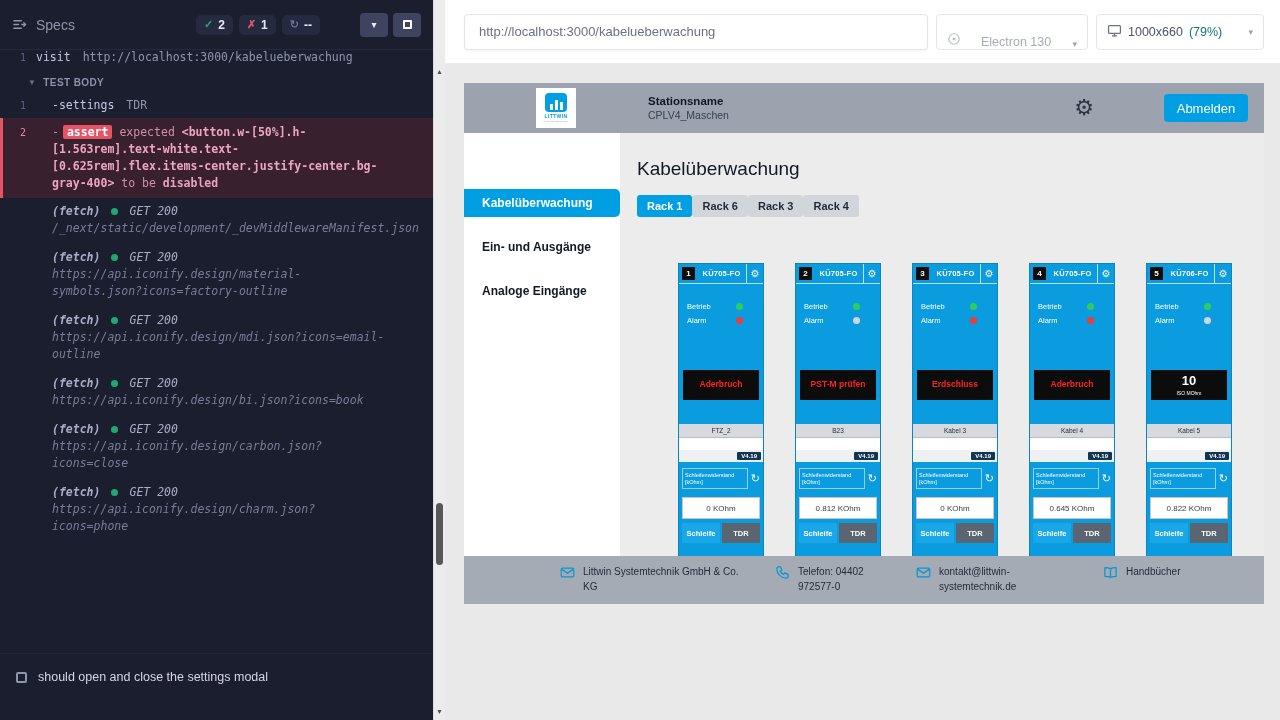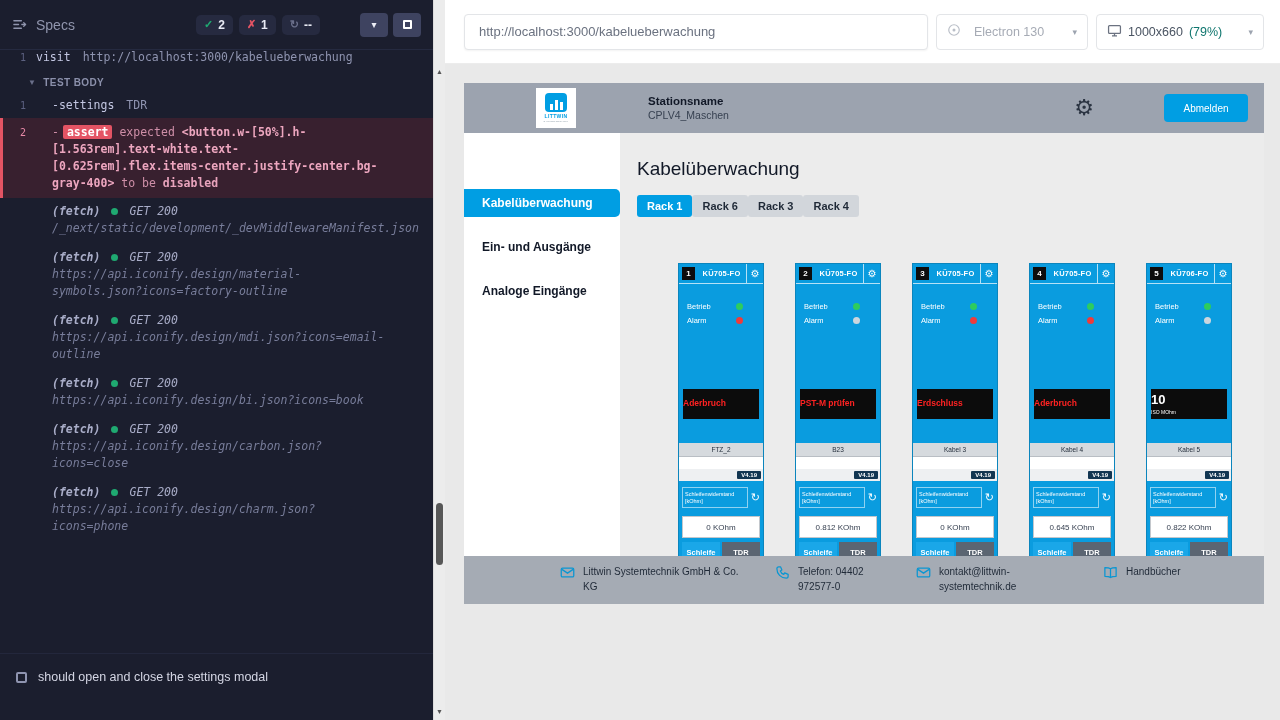--- a/index.html
+++ b/index.html
@@ -58,39 +58,39 @@
   .scroll-strip{width:12px;min-width:12px;background:#ececec;position:relative;border-left:1px solid #dcdcdc}
   .arr{position:absolute;left:0;width:11px;text-align:center;font-size:7px;color:#555;cursor:pointer}
   .arr-up{top:68px}
   .arr-down{bottom:5px}
   .thumb{position:absolute;top:503px;left:2px;width:7px;height:62px;background:#575757;border-radius:4px;cursor:pointer}
 
   
   .stage{flex:1;display:flex;flex-direction:column;background:#e9e9e9;height:720px;overflow:hidden}
   .toolbar{height:64px;min-height:64px;background:#fff;display:flex;align-items:center;padding:0 16px 0 19px;border-bottom:1px solid #ececec}
   .url-box{width:464px;height:36px;border:1px solid #e3e5e8;border-radius:4px;display:flex;align-items:center;padding:0 14px;color:#6b7280;font-size:13px;background:#fff;box-shadow:0 1px 2px rgba(0,0,0,.05);white-space:nowrap;overflow:hidden}
-  .browser-box{width:152px;height:36px;margin-left:8px;border:1px solid #e3e5e8;border-radius:4px;display:flex;align-items:center;gap:13px;padding:0 10px;color:#a6abb5;font-size:12.5px;cursor:pointer}
+  .browser-box{width:152px;height:36px;margin-left:8px;border:1px solid #e3e5e8;border-radius:4px;display:flex;align-items:flex-end;gap:20px;padding:0 10px;color:#a6abb5;font-size:12.5px;cursor:pointer}
   .size-box{width:168px;height:36px;margin-left:auto;border:1px solid #e3e5e8;border-radius:4px;display:flex;align-items:center;gap:6px;padding:0 10px;font-size:12.5px;color:#4b5563;cursor:pointer}
   .size-zoom{color:#0f766e}
   .chev{margin-left:auto;color:#9ca3af;font-size:9px}
 
   
   .aut{width:800px;height:521px;min-height:521px;margin:19px 0 0 19px;background:#ececec;position:relative;overflow:hidden;display:flex;flex-direction:column}
   .app-header{height:50px;min-height:50px;background:#9ca3af;display:flex;align-items:center}
   .logo{width:40px;height:40px;margin-left:72px;background:#fff;display:flex;flex-direction:column;align-items:center;justify-content:center;gap:1px}
   .logo-mark{width:22px;height:19px;background:#009ee3;border-radius:4px;display:flex;align-items:flex-end;justify-content:center;gap:2px;padding:3px 3px 2px}
   .logo-bar{background:#fff;width:3px}
   .lb1{height:6px}.lb2{height:10px}.lb3{height:8px}
   .logo-text{font-size:5px;font-weight:700;color:#009ee3;letter-spacing:.4px}
   .logo-sub{font-size:2.5px;color:#8a9aa6;letter-spacing:.3px}
   .station{margin-left:72px}
   .station-label{font-size:11.5px;font-weight:700;color:#111827}
   .station-value{font-size:10.5px;color:#374151;margin-top:2px}
   .app-gear{margin-left:auto;font-size:22px;color:#2b3442;line-height:1;cursor:pointer}
-  .logout-btn{width:84px;height:28px;min-width:84px;background:#009ee3;color:#fff;font-size:10px;border-radius:4px;display:flex;align-items:center;justify-content:center;margin:0 16px 0 70px;cursor:pointer}
+  .logout-btn{width:84px;height:28px;min-width:84px;background:#009ee3;color:#fff;font-size:13px;border-radius:4px;display:flex;align-items:center;justify-content:center;margin:0 16px 0 70px;cursor:pointer}
 
   .app-body{flex:1;display:flex;position:relative;overflow:hidden}
   .sidebar{width:156px;min-width:156px;background:#fff;padding-top:56px}
   .side-item{height:28px;display:flex;align-items:center;padding-left:18px;font-size:12px;font-weight:700;color:#111827;margin-bottom:16px;cursor:pointer}
   .side-item.active{background:#009ee3;color:#fff;border-radius:0 5px 5px 0}
 
   .main{flex:1;padding:24px 0 0 17px;position:relative}
   .page-title{font-size:19px;color:#111827;font-weight:500;line-height:24px}
   .tabs{display:flex;margin-top:14px}
   .tab{height:22px;padding:0 10px;display:flex;align-items:center;font-size:11px;font-weight:600;border-radius:3px;background:#d2d6db;color:#1f2937;cursor:pointer}
@@ -100,21 +100,21 @@
   .card{width:86px;min-width:86px;height:310px;background:#0a9cdf;display:flex;flex-direction:column;border:1px solid #0b85bd}
   .card-head{height:20px;min-height:20px;display:flex;align-items:stretch;border-bottom:1px solid rgba(255,255,255,.7)}
   .card-num{width:13px;height:13px;background:#0d0d0d;color:#fff;font-size:8px;font-weight:700;display:flex;align-items:center;justify-content:center;margin:3px 2px 0 3px}
   .card-model{flex:1;color:#fff;font-size:7.5px;font-weight:700;display:flex;align-items:center;justify-content:center;letter-spacing:.2px}
   .card-gearbox{width:17px;min-width:17px;border-left:1px solid rgba(255,255,255,.7);display:flex;align-items:center;justify-content:center;color:#fff;font-size:10px;cursor:pointer}
   .leds{padding:18px 20px 0 8px}
   .led-row{display:flex;align-items:center;justify-content:space-between;margin-bottom:5px}
   .led-label{color:#fff;font-size:7.5px}
   .led{width:7px;height:7px;border-radius:50%}
   .led-green{background:#2ecc5e}.led-red{background:#ef3b3b}.led-gray{background:#ccd6de}
-  .status{margin:59px 4px 0;height:24px;min-height:30px;background:#0c0c0c;display:flex;flex-direction:column;align-items:flex-start;justify-content:center}
+  .status{margin:40px 4px 0;height:24px;min-height:30px;background:#0c0c0c;display:flex;flex-direction:column;align-items:center;justify-content:center}
   .status-text{color:#ff2222;font-weight:700;font-size:8.5px;text-align:center;line-height:1.1}
   .status.value .status-text{color:#fff;font-size:13px}
   .status-sub{color:#fff;font-size:5px;margin-top:1px}
   .cable-block{margin-top:24px}
   .cable-strip{height:13px;background:#d6dade;display:flex;align-items:center;justify-content:center;font-size:6.5px;color:#1f2937}
   .cable-input{height:13px;background:#fff;border-top:1px solid #b9bec4}
   .ver-row{height:12px;background:#eef0f2;display:flex;align-items:center}
   .ver-badge{margin-left:auto;margin-right:2px;background:#123652;color:#fff;font-size:6px;padding:1px 4px;border-radius:1px;font-weight:700}
   .res-head{display:flex;align-items:center;gap:3px;margin:6px 3px 0}
   .res-label{color:#fff;font-size:5.5px;border:1px solid rgba(255,255,255,.55);padding:3px 2px;flex:1;line-height:1.2}

